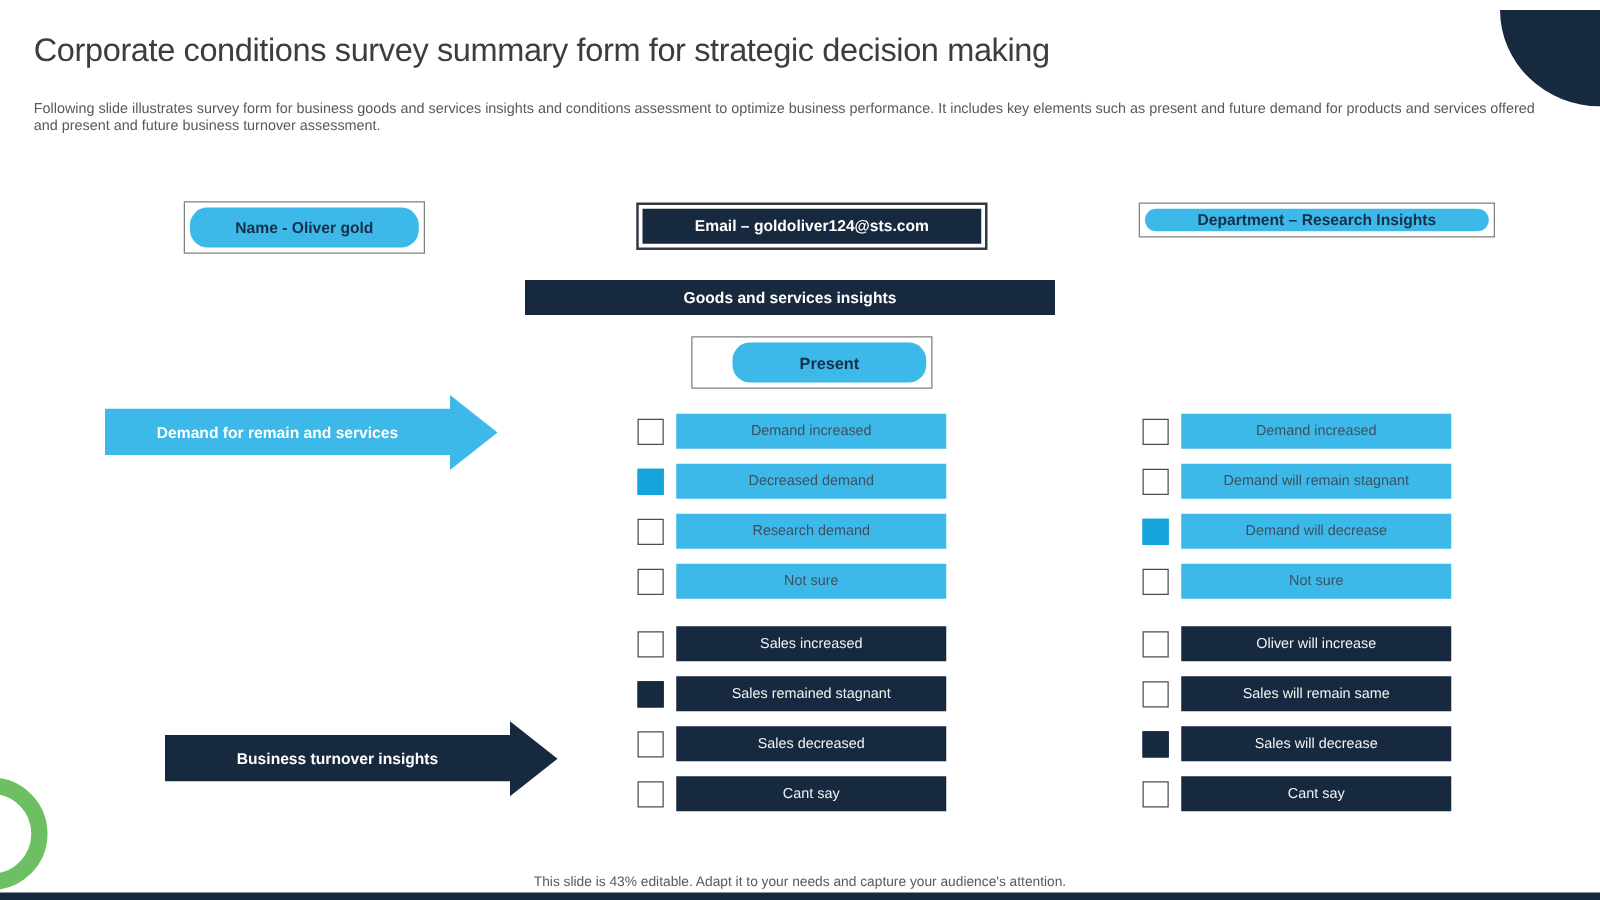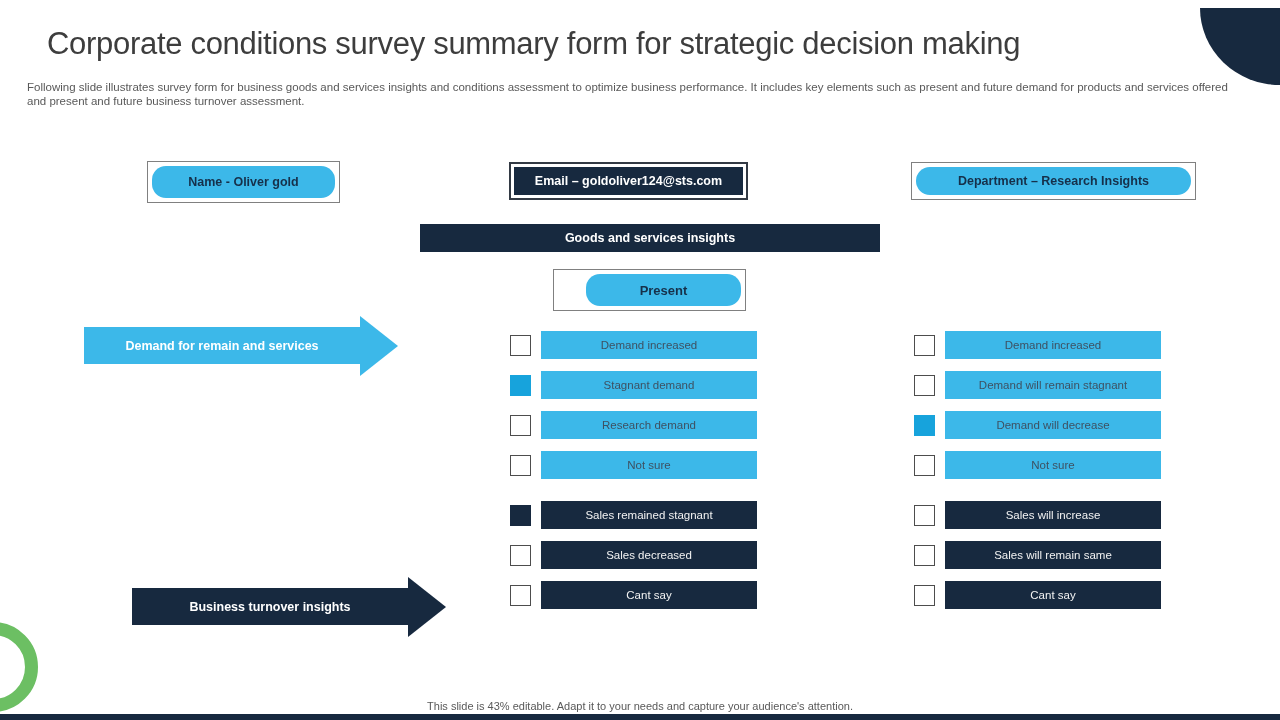--- a/index.html
+++ b/index.html
@@ -7,21 +7,21 @@
   body { font-family:"Liberation Sans", sans-serif; }
   .slide {
     position:relative; width:1280px; height:720px; margin:0 auto;
     background:#ffffff; overflow:hidden;
     --light-blue:#3cb8e9; --navy:#17293f; --checked-blue:#17a3dc; --green:#6cbf63;
   }
 
   
   .title {
     position:absolute; left:27px; top:26px; width:1180px;
-    font-size:31px; font-weight:400; color:#3d3d3d; letter-spacing:-0.3px; line-height:1.15;margin-left:20px;
+    font-size:26px; font-weight:400; color:#3d3d3d; letter-spacing:-0.3px; line-height:1.15;
   }
   .description {
     position:absolute; left:27px; top:80px; width:1216px;
     font-size:11.5px; color:#595959; line-height:1.25;
   }
   .corner-quarter {
     position:absolute; right:0; top:8px; width:80px; height:77px;
     background:var(--navy); border-bottom-left-radius:100% 100%;
   }
 
@@ -29,26 +29,26 @@
   .field-box {
     position:absolute; background:#ffffff; border:1px solid #808080; padding:4px;
   }
   .field-inner {
     width:100%; height:100%; display:flex; align-items:center; justify-content:center;
     font-size:12.5px; font-weight:bold;
   }
   .fill-blue { background:var(--light-blue); color:#16304a;border-radius:14px; }
   .fill-navy { background:var(--navy); color:#ffffff; }
   .box-name { left:147px; top:161px; width:193px; height:42px; }
-  .box-email { left:509px; top:162px; width:239px; height:38px; border:2px solid #333a44; padding:3px; }
-  .box-dept { left:911px; top:162px; width:285px; height:38px; }
+  .box-email { left:509px; top:162px; width:281px; height:38px; border:2px solid #333a44; padding:3px; }
+  .box-dept { left:911px; top:162px; width:285px; height:28px; }
 
   
   .banner {
-    position:absolute; left:420px; top:224px; width:460px; height:28px;
+    position:absolute; left:420px; top:224px; width:424px; height:28px;
     background:var(--navy); color:#ffffff; font-weight:bold; font-size:12.5px;
     display:flex; align-items:center; justify-content:center;
   }
 
   
   .col-header { position:absolute; top:269px; width:193px; height:42px; background:#fff; border:1px solid #808080; padding:4px; }
   .col-present { left:553px;padding-left:32px; }
   .col-future  { left:957px; }
   .col-header .field-inner { font-size:13px; }
 
@@ -130,21 +130,21 @@
     <span>Business turnover insights</span>
   </div>
 
   <div class="section sec-blue sec-pd">
     <div class="srow">
       <span class="cbx"></span>
       <div class="bar">Demand increased</div>
     </div>
     <div class="srow">
       <span class="cbx checked"></span>
-      <div class="bar">Stagnant demand</div>
+      <div class="bar">Decreased demand</div>
     </div>
     <div class="srow">
       <span class="cbx"></span>
       <div class="bar">Research demand</div>
     </div>
     <div class="srow">
       <span class="cbx"></span>
       <div class="bar">Not sure</div>
     </div>
   </div>
@@ -163,41 +163,49 @@
       <div class="bar">Demand will decrease</div>
     </div>
     <div class="srow">
       <span class="cbx"></span>
       <div class="bar">Not sure</div>
     </div>
   </div>
 
   <div class="section sec-dark sec-pt">
     <div class="srow">
+      <span class="cbx"></span>
+      <div class="bar">Sales increased</div>
+    </div>
+    <div class="srow">
       <span class="cbx checked"></span>
       <div class="bar">Sales remained stagnant</div>
     </div>
     <div class="srow">
       <span class="cbx"></span>
       <div class="bar">Sales decreased</div>
     </div>
     <div class="srow">
       <span class="cbx"></span>
       <div class="bar">Cant say</div>
     </div>
   </div>
 
   <div class="section sec-dark sec-ft">
     <div class="srow">
       <span class="cbx"></span>
-      <div class="bar">Sales will increase</div>
+      <div class="bar">Oliver will increase</div>
     </div>
     <div class="srow">
       <span class="cbx"></span>
       <div class="bar">Sales will remain same</div>
+    </div>
+    <div class="srow">
+      <span class="cbx checked"></span>
+      <div class="bar">Sales will decrease</div>
     </div>
     <div class="srow">
       <span class="cbx"></span>
       <div class="bar">Cant say</div>
     </div>
   </div>
 
   <div class="footer-note">This slide is 43% editable. Adapt it to your needs and capture your audience's attention.</div>
   <div class="green-ring"></div>
   <div class="bottom-bar"></div>

